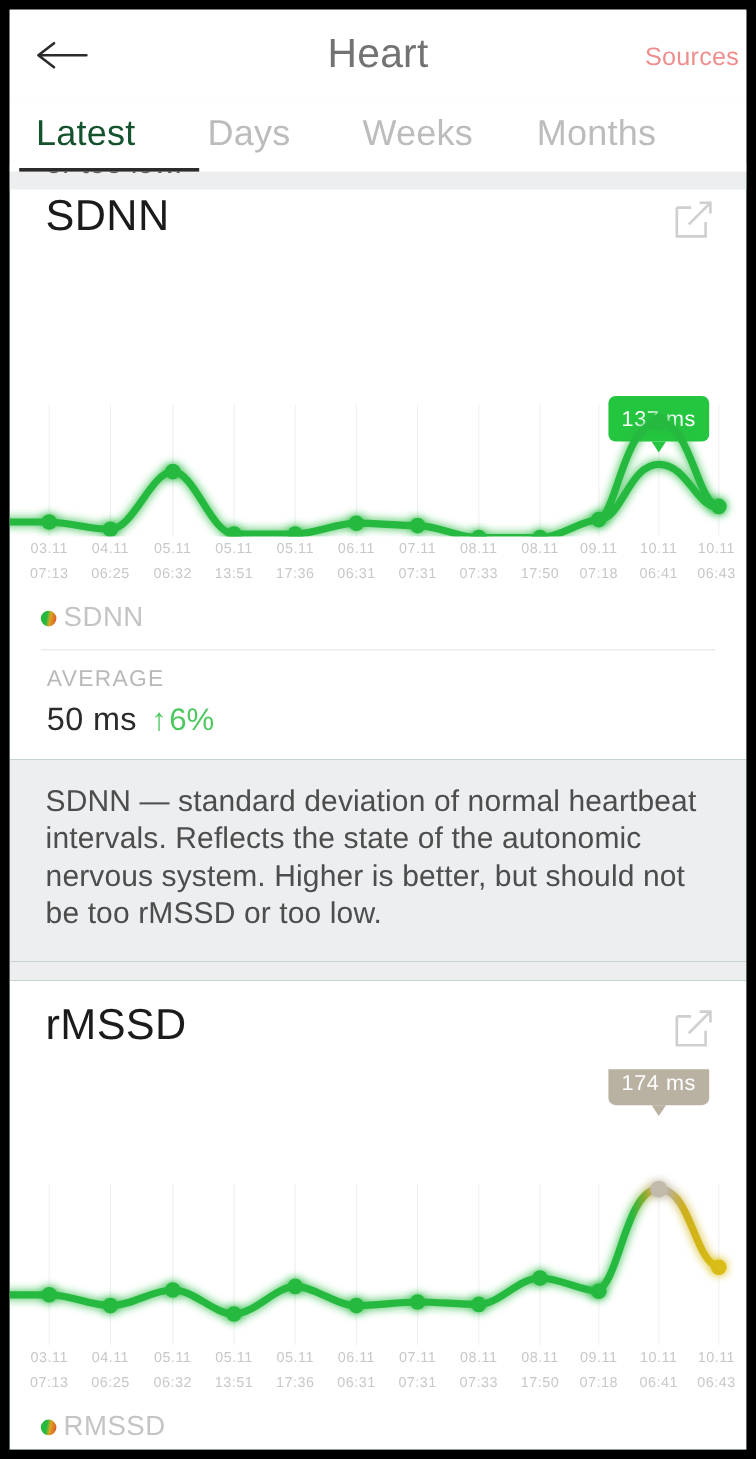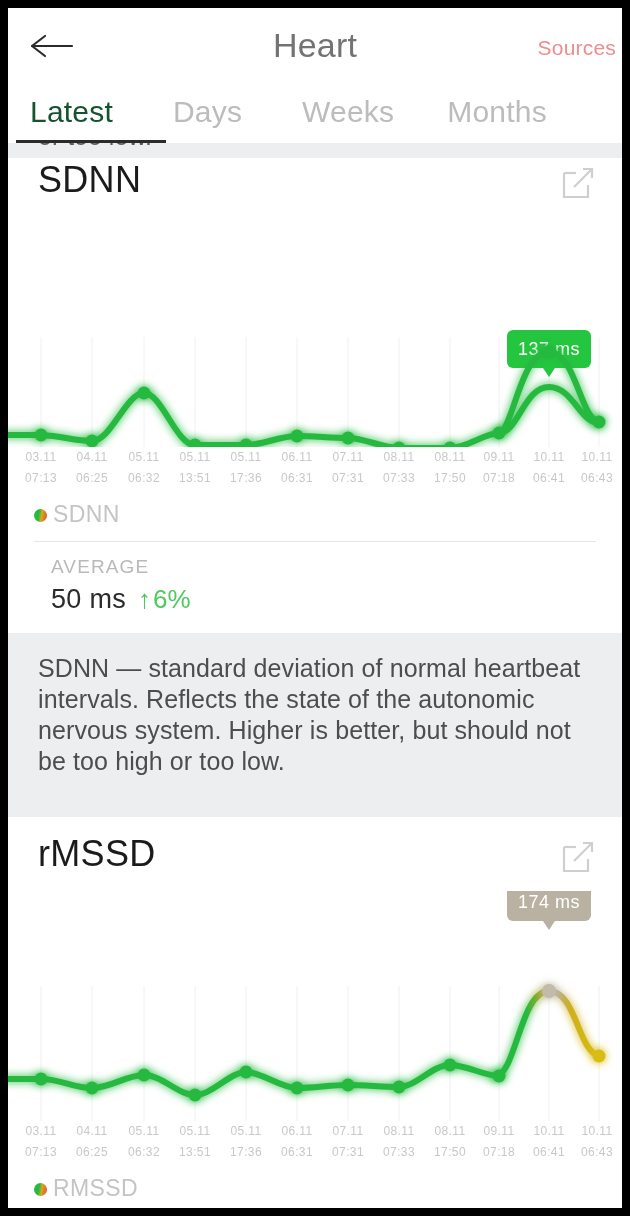--- a/index.html
+++ b/index.html
@@ -166,21 +166,21 @@
     color:#c4c4c4;
     letter-spacing:.4px;
   }
   .divider{
     height:1px;
     background:#e6e6e6;
     margin:0 26px 0 26px;
   }
   .avg-block{
     position:relative;
-    padding:14px 0 18px 43px;
+    padding:14px 0 18px 31px;
   }
   .avg-label{
     font-size:19px;
     color:#b9b9b9;
     letter-spacing:1.1px;
     margin-bottom:6px;
   }
   .avg-value{
     font-size:27px;
     color:#2b2b2b;
@@ -338,21 +338,21 @@
       <div class="divider"></div>
 
       <div class="avg-block">
         <div class="avg-label">AVERAGE</div>
         <div>
           <span class="avg-value">50 ms</span><span class="avg-delta up-green"><span class="arrow">↑</span><span>6%</span></span>
         </div>
       </div>
     </div>
 
-    <div class="desc">SDNN — standard deviation of normal heartbeat intervals. Reflects the state of the autonomic nervous system. Higher is better, but should not be too high or too low.</div>
+    <div class="desc">SDNN — standard deviation of normal heartbeat intervals. Reflects the state of the autonomic nervous system. Higher is better, but should not be too rMSSD or too low.</div>
 
     <div class="gap"></div>
 
     <div class="card">
 
       <div class="card-head">
         <div class="card-title">rMSSD</div>
         <div class="expand-icon">
           <svg width="36" height="36" viewBox="0 0 36 36" aria-hidden="true">
             <path d="M4 8 L4 32 L28 32 L28 20" stroke="#cfcfcf" stroke-width="2.2" fill="none"></path>

